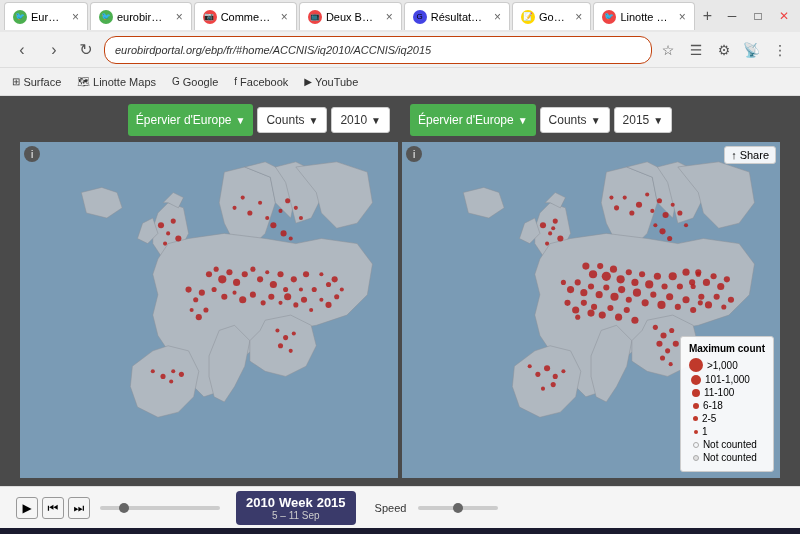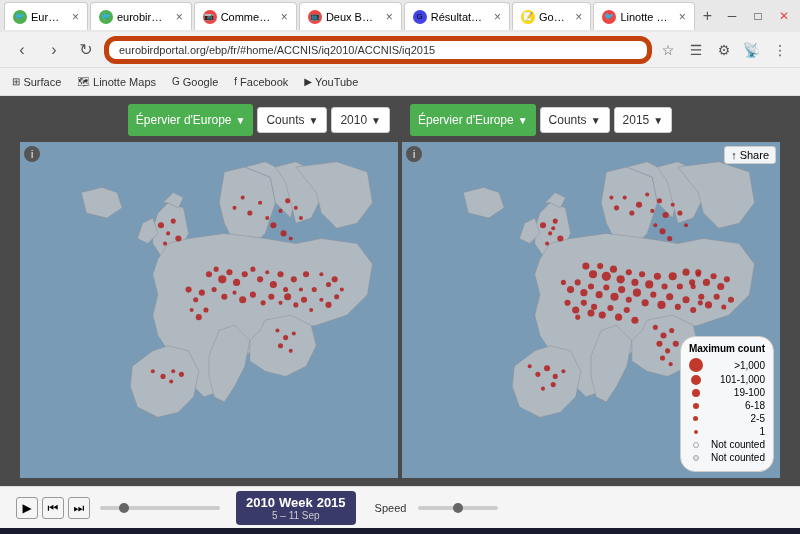--- a/index.html
+++ b/index.html
@@ -9,21 +9,21 @@
     .tab.active { background: #fff; z-index: 1; }
     .tab-text { overflow: hidden; text-overflow: ellipsis; white-space: nowrap; font-size: 11px; }
     .tab-icon { width: 14px; height: 14px; background: #4CAF50; border-radius: 50%; flex-shrink: 0; font-size: 8px; display: flex; align-items: center; justify-content: center; }
     .tab-close { margin-left: 4px; color: #666; font-size: 12px; cursor: pointer; flex-shrink: 0; }
     .new-tab-btn { background: none; border: none; font-size: 16px; color: #555; cursor: pointer; padding: 0 6px; }
     .window-controls { margin-left: auto; display: flex; gap: 2px; }
     .win-btn { width: 24px; height: 24px; border: none; background: none; font-size: 12px; cursor: pointer; color: #333; display: flex; align-items: center; justify-content: center; }
 
     .nav-bar { display: flex; align-items: center; background: #f1f1f1; height: 36px; padding: 0 8px; gap: 4px; border-bottom: 1px solid #ddd; }
     .nav-btn { width: 28px; height: 28px; border: none; background: none; cursor: pointer; font-size: 16px; color: #555; display: flex; align-items: center; justify-content: center; border-radius: 50%; }
-    .address-bar { flex: 1; height: 28px; border: 5px solid #c2410c; border-radius: 12px; padding: 0 10px; font-size: 11px; background: #fff; color: #333; }
+    .address-bar { flex: 1; height: 28px; border: 1px solid #c2410c; border-radius: 12px; padding: 0 10px; font-size: 11px; background: #fff; color: #333; font-style: italic; }
     .nav-icons { display: flex; gap: 4px; align-items: center; }
     .nav-icon-btn { width: 24px; height: 24px; border: none; background: none; cursor: pointer; font-size: 14px; color: #555; display: flex; align-items: center; justify-content: center; }
 
     .bookmarks-bar { display: flex; align-items: center; background: #f1f1f1; height: 28px; padding: 0 8px; gap: 8px; border-bottom: 1px solid #ddd; }
     .bookmark-item { display: flex; align-items: center; gap: 3px; font-size: 11px; color: #333; cursor: pointer; padding: 2px 4px; border-radius: 3px; }
     .bookmark-icon { font-size: 10px; }
 
     
     .main-content { background: #4a4a4a; width: 800px; height: 390px; display: flex; flex-direction: column; align-items: center; padding: 8px 0; }
 
@@ -37,23 +37,23 @@
 
     .maps-container { display: flex; gap: 4px; flex: 1; width: 760px; }
     .map-panel { flex: 1; position: relative; background: #7a9bb5; overflow: hidden; }
 
     
     .map-svg { width: 100%; height: 100%; }
 
     .info-icon { position: absolute; top: 4px; left: 4px; width: 16px; height: 16px; background: #555; color: #fff; border-radius: 50%; font-size: 10px; display: flex; align-items: center; justify-content: center; cursor: pointer; }
     .share-btn { position: absolute; top: 4px; right: 4px; background: rgba(255,255,255,0.9); border: 1px solid #ccc; border-radius: 3px; padding: 2px 6px; font-size: 11px; cursor: pointer; display: flex; align-items: center; gap: 3px; }
 
-    .legend-box { position: absolute; bottom: 6px; right: 6px; background: rgba(255,255,255,0.92); border: 1px solid #ccc; border-radius: 15px; padding: 6px 8px; font-size: 10px; }
+    .legend-box { position: absolute; bottom: 6px; right: 6px; background: rgba(255,255,255,0.92); border: 1px solid #ccc; border-radius: 3px; padding: 6px 8px; font-size: 10px; }
     .legend-title { font-weight: bold; margin-bottom: 4px; font-size: 10px; }
-    .legend-item { display: flex; align-items: center; gap: 4px; margin-bottom: 2px; justify-content: space-between; }
+    .legend-item { display: flex; align-items: center; gap: 4px; margin-bottom: 2px; }
     .legend-dot { background: #c0392b; border-radius: 50%; flex-shrink: 0; }
     .legend-dot-outline { border: 1px solid #aaa; border-radius: 50%; flex-shrink: 0; background: transparent; }
 
     
     .bottom-bar { background: #f5f5f5; border-top: 1px solid #ddd; height: 42px; display: flex; align-items: center; padding: 0 16px; gap: 8px; width: 800px; }
     .playback-controls { display: flex; align-items: center; gap: 4px; }
     .play-btn { width: 22px; height: 22px; background: none; border: 1px solid #999; border-radius: 3px; cursor: pointer; font-size: 12px; display: flex; align-items: center; justify-content: center; }
     .progress-slider { width: 120px; height: 4px; background: #ccc; border-radius: 2px; }
     .week-display { background: #3a3a6a; color: #fff; border-radius: 4px; padding: 4px 10px; text-align: center; font-size: 11px; margin: 0 8px; }
     .week-years { display: flex; gap: 4px; font-weight: bold; font-size: 13px; }
@@ -438,21 +438,21 @@
         <div class="legend-item">
           <div class="legend-dot" style="width:14px;height:14px;"></div>
           <span>&gt;1,000</span>
         </div>
         <div class="legend-item">
           <div class="legend-dot" style="width:10px;height:10px;margin-left:2px;"></div>
           <span>101-1,000</span>
         </div>
         <div class="legend-item">
           <div class="legend-dot" style="width:8px;height:8px;margin-left:3px;"></div>
-          <span>19-100</span>
+          <span>11-100</span>
         </div>
         <div class="legend-item">
           <div class="legend-dot" style="width:6px;height:6px;margin-left:4px;"></div>
           <span>6-18</span>
         </div>
         <div class="legend-item">
           <div class="legend-dot" style="width:5px;height:5px;margin-left:4px;"></div>
           <span>2-5</span>
         </div>
         <div class="legend-item">

